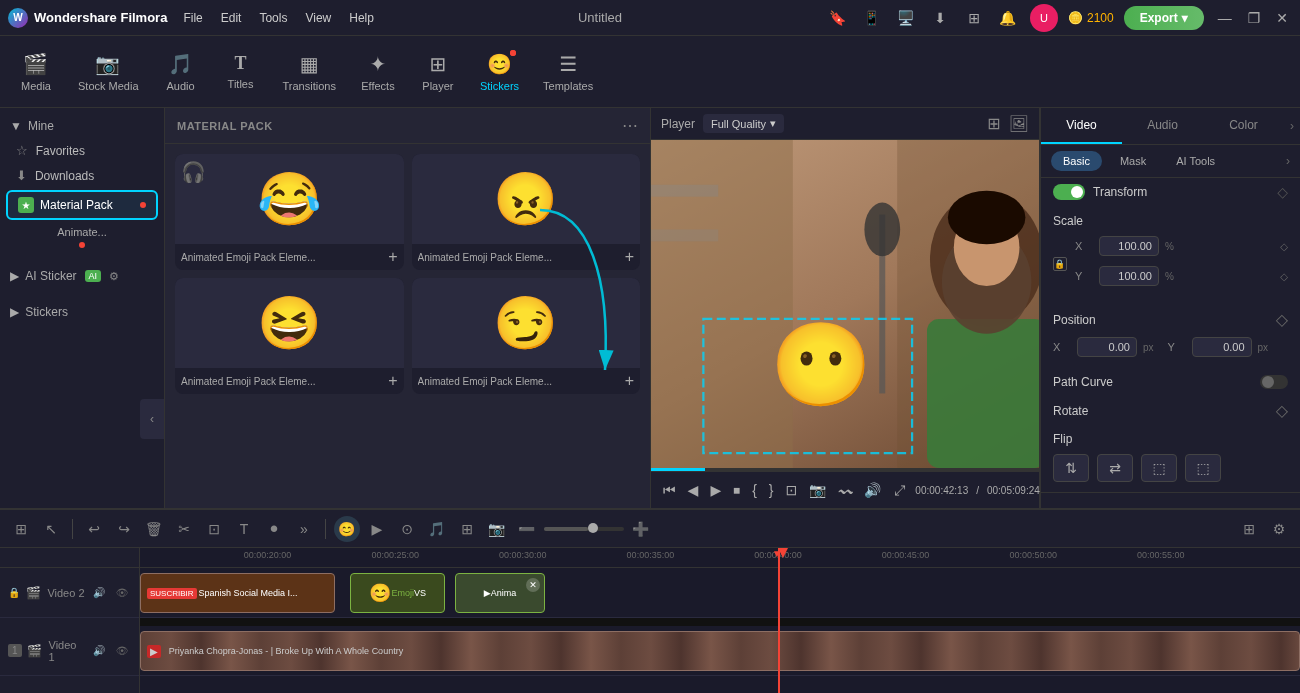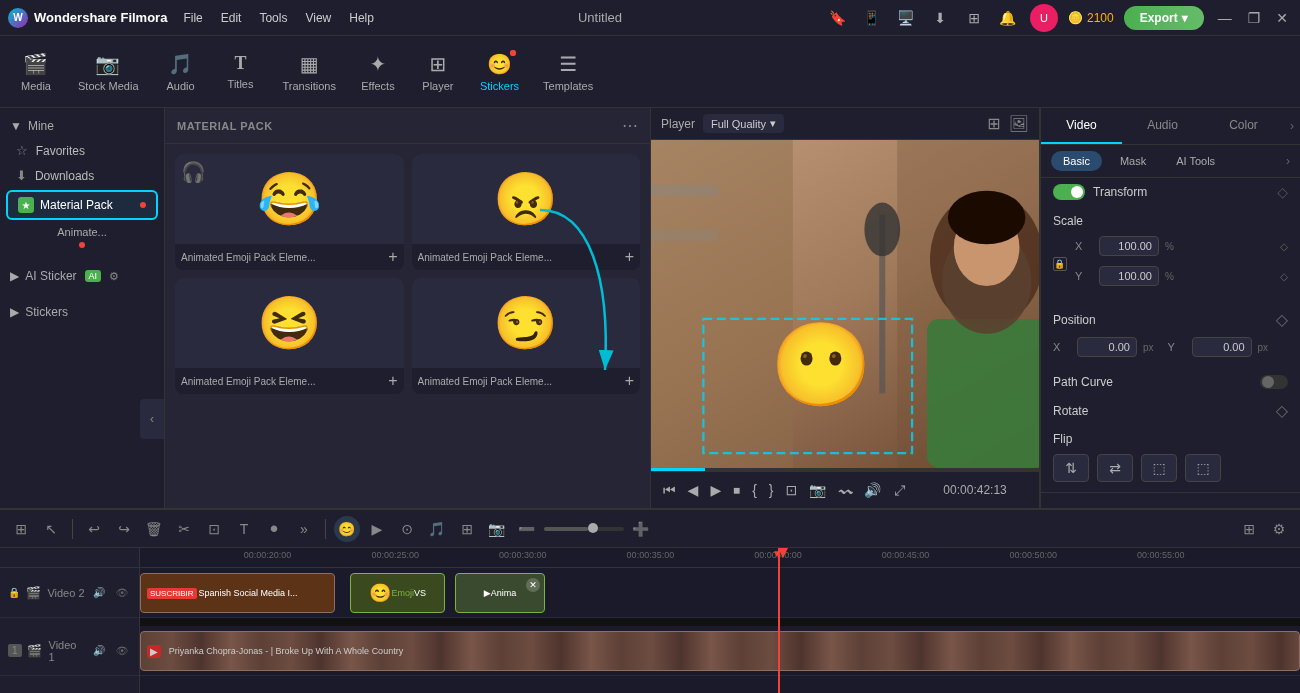--- a/index.html
+++ b/index.html
@@ -57,21 +57,21 @@
 
     
     #video-player { width: 390px; background: #111; border-left: 1px solid #333; border-right: 1px solid #333; display: flex; flex-direction: column; }
     .player-topbar { display: flex; align-items: center; gap: 8px; padding: 6px 10px; background: #1e1e2e; border-bottom: 1px solid #333; }
     .player-label { font-size: 12px; color: #aaa; }
     .player-quality { display: flex; align-items: center; gap: 4px; background: #2a2a3e; padding: 3px 8px; border-radius: 4px; font-size: 11px; color: #ccc; cursor: pointer; }
     .player-icons { display: flex; gap: 8px; margin-left: auto; color: #888; font-size: 16px; }
     .player-canvas { flex: 1; position: relative; background: #000; overflow: hidden; }
     .player-video-bg { width: 100%; height: 100%; background: linear-gradient(135deg, #8d6e63 0%, #a1887f 30%, #6d4c41 60%, #4e342e 100%); display: flex; align-items: center; justify-content: center; position: relative; }
     .player-controls { display: flex; align-items: center; gap: 8px; padding: 6px 10px; background: #1e1e2e; border-top: 1px solid #333; }
-    .player-time { font-size: 12px; color: #aaa; white-space: nowrap; margin-left: 28px; }
+    .player-time { font-size: 10px; color: #aaa; white-space: nowrap; }
     .ctrl-btn { color: #aaa; cursor: pointer; font-size: 14px; padding: 2px; }
 
     
     #right-panel { width: 260px; background: #1e1e2e; border-left: 1px solid #333; display: flex; flex-direction: column; overflow-y: auto; }
     .right-panel-tabs { display: flex; align-items: center; border-bottom: 1px solid #333; }
     .rpt-tab { flex: 1; text-align: center; padding: 10px 4px; font-size: 12px; color: #888; cursor: pointer; border-bottom: 2px solid transparent; }
     .rpt-tab.active { color: #fff; border-bottom: 2px solid #00d4ff; }
     .rpt-chevron { padding: 10px 6px; color: #666; cursor: pointer; font-size: 12px; }
     .sub-tabs { display: flex; align-items: center; padding: 6px 10px; gap: 6px; border-bottom: 1px solid #333; }
     .sub-tab { padding: 4px 12px; border-radius: 12px; font-size: 11px; color: #aaa; cursor: pointer; }

